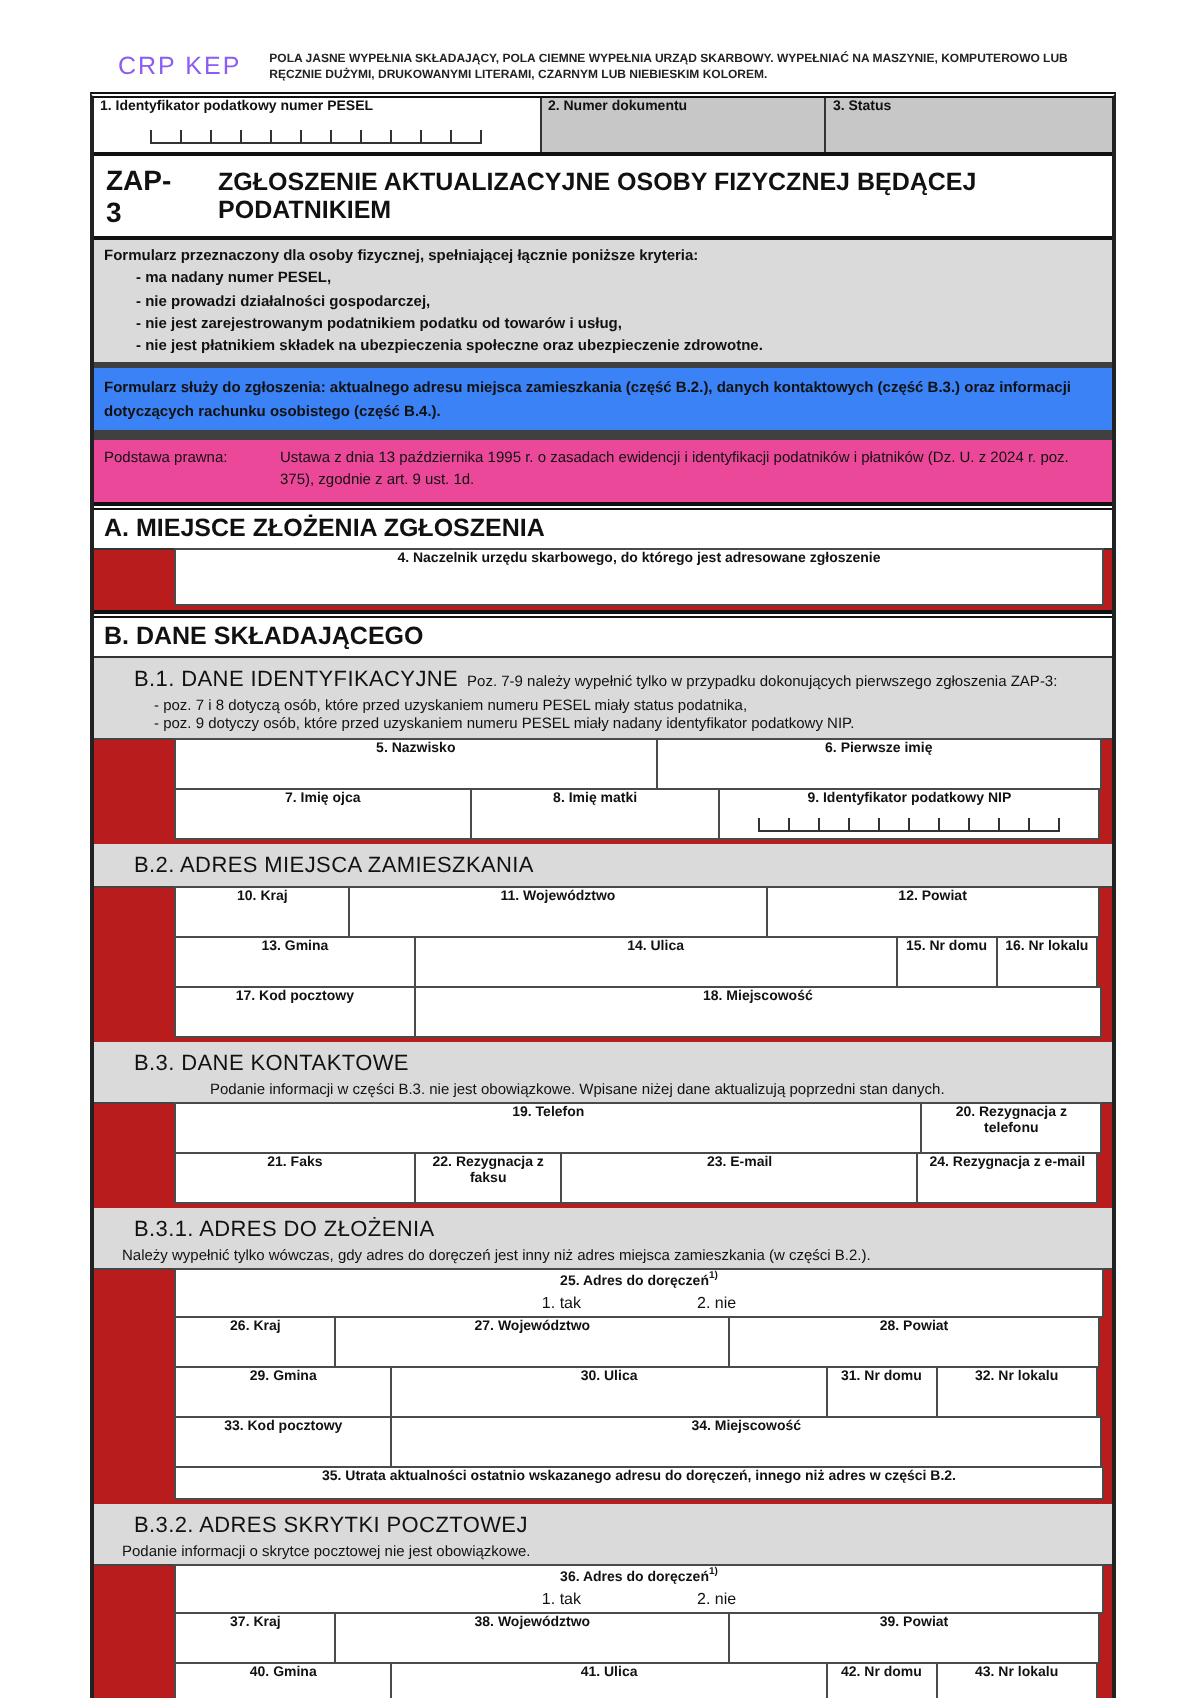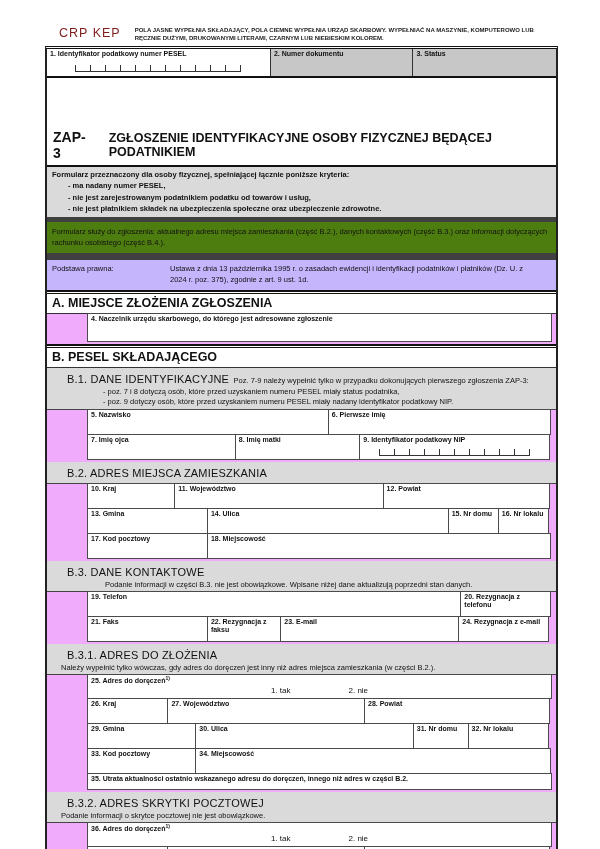--- a/index.html
+++ b/index.html
@@ -2,61 +2,61 @@
 <html><head>
 <meta charset="utf-8">
 <style>
   html,body { margin:0; padding:0; background:#ffffff; }
   .page { position:relative; width:600px; height:849px; background:#ffffff; overflow:hidden;
           font-family:"Liberation Sans", sans-serif; color:#111; }
   .wrap { position:absolute; left:45px; top:26px; width:513px; }
 
   
   .topbar { display:flex; align-items:flex-start; margin:0 0 4px 14px; }
-  .crp { font-size:12.5px; color:#7f1d1d; letter-spacing:1px; margin-right:14px; white-space:nowrap; }
+  .crp { font-size:12.5px; color:#8b5cf6; letter-spacing:1px; margin-right:14px; white-space:nowrap; }
   .smallprint { font-size:6px; line-height:1.35; color:#222; font-weight:bold; width:430px; }
 
   
   .form { border:2px solid #222; border-top:3px double #111; background:#fff; }
 
   .hdr-row { display:flex; border-bottom:2px solid #111; }
   .hdr-cell { min-height:27px; border-right:1px solid #333; padding:1px 3px; box-sizing:border-box; }
   .hdr-cell:last-child { border-right:none; }
   .hc1 { width:44%; background:#fff; }
   .hc2 { width:28%; background:#c7c7c7; }
   .hc3 { width:28%; background:#c7c7c7; }
   .flabel { font-size:7px; font-weight:bold; line-height:1.15; }
 
   .comb { height:6px; border-bottom:1px solid #333; border-right:1px solid #333;
           background-image:repeating-linear-gradient(90deg,#333 0,#333 1px,transparent 1px,transparent 15px); }
   .comb-pesel { width:165px; margin:7px auto 2px auto; }
   .comb-nip { width:150px; margin:5px auto 2px auto; }
 
-  .title-row { display:flex; align-items:center; border-bottom:2px solid #111; padding:4px 6px; background:#fff;margin-top:47px; }
+  .title-row { display:flex; align-items:center; border-bottom:2px solid #111; padding:4px 6px; background:#fff; }
   .title-code { font-size:14px; font-weight:bold; margin-right:18px; }
   .title-text { font-size:12.5px; font-weight:bold; }
 
-  .criteria { background:#dadada; border-bottom:5px solid #404040; padding:2px 5px 3px 5px; font-size:7.5px; font-weight:bold; line-height:1.5; }
+  .criteria { background:#dadada; border-bottom:3px solid #404040; padding:2px 5px 3px 5px; font-size:7.5px; font-weight:bold; line-height:1.5; }
   .criteria .item { margin-left:16px; }
 
-  .purpose { background:#4d7c0f; border-bottom:7px solid #404040; padding:4px 5px; font-size:7.5px; line-height:1.5; }
-  .legal { background:#c4b5fd; display:flex; padding:4px 5px 5px 5px; font-size:7.5px; line-height:1.45;gap:30px; }
+  .purpose { background:#3b82f6; border-bottom:5px solid #404040; padding:4px 5px; font-size:7.5px; line-height:1.5;font-weight:bold; }
+  .legal { background:#ec4899; display:flex; padding:4px 5px 5px 5px; font-size:7.5px; line-height:1.45; }
   .legal-label { width:88px; flex:none; }
   .legal-text { flex:1; padding-right:14px; }
 
   .sep { height:1px; border-top:2px solid #111; border-bottom:1px solid #111; background:#fff; }
 
   .sec-hdr { background:#fff; font-size:12.5px; font-weight:bold; padding:2px 5px 3px 5px; border-bottom:1px solid #333; }
 
   .sub-hdr { background:#dadada; border-bottom:1px solid #444; padding:1px 4px 2px 6px; }
   .sub-title { font-size:11px; letter-spacing:0.2px;padding-left:14px; }
   .sub-note { font-size:7.5px; }
-  .sub-note-ind { font-size:7.5px; margin-left:50px; line-height:1.3; }
-
-  .sec-body { background:#f0abfc; padding:0 3px 2px 41px; }
+  .sub-note-ind { font-size:7.5px; margin-left:24px; line-height:1.3; }
+
+  .sec-body { background:#b91c1c; padding:0 3px 2px 41px;text-align:center; }
   .row { display:flex; }
   .cell { background:#fff; border:1px solid #4a4a4a; margin:-1px 0 0 -1px; box-sizing:border-box;
           min-height:26px; padding:1px 3px; position:relative; }
   .cell-short { min-height:17px; }
   .cell-opt { min-height:25px; }
   .opts { display:flex; justify-content:center; gap:58px; font-size:8px; margin-top:1px; }
   .opt { cursor:default; }
   sup.fn { font-size:5px; font-weight:bold; vertical-align:super; }
 </style>
 </head>
@@ -80,26 +80,27 @@
         <div class="hdr-cell hc2">
           <div class="flabel">2. Numer dokumentu</div>
         </div>
         <div class="hdr-cell hc3">
           <div class="flabel">3. Status</div>
         </div>
       </div>
 
       <div class="title-row">
         <span class="title-code">ZAP-3</span>
-        <span class="title-text">ZGŁOSZENIE IDENTYFIKACYJNE OSOBY FIZYCZNEJ BĘDĄCEJ PODATNIKIEM</span>
+        <span class="title-text">ZGŁOSZENIE AKTUALIZACYJNE OSOBY FIZYCZNEJ BĘDĄCEJ PODATNIKIEM</span>
       </div>
 
       <div class="criteria">
         <div>Formularz przeznaczony dla osoby fizycznej, spełniającej łącznie poniższe kryteria:</div>
         <div class="item">- ma nadany numer PESEL,</div>
+        <div class="item">- nie prowadzi działalności gospodarczej,</div>
         <div class="item">- nie jest zarejestrowanym podatnikiem podatku od towarów i usług,</div>
         <div class="item">- nie jest płatnikiem składek na ubezpieczenia społeczne oraz ubezpieczenie zdrowotne.</div>
       </div>
 
       <div class="purpose">Formularz służy do zgłoszenia: aktualnego adresu miejsca zamieszkania (część B.2.), danych kontaktowych (część B.3.) oraz informacji dotyczących rachunku osobistego (część B.4.).</div>
 
       <div class="legal">
         <div class="legal-label">Podstawa prawna:</div>
         <div class="legal-text">Ustawa z dnia 13 października 1995 r. o zasadach ewidencji i identyfikacji podatników i płatników (Dz. U. z 2024 r. poz. 375), zgodnie z art. 9 ust. 1d.</div>
       </div>
@@ -110,21 +111,21 @@
       <div class="sec-body">
         <div class="row">
           <div class="cell" style="width:100%; min-height:29px;">
             <div class="flabel">4. Naczelnik urzędu skarbowego, do którego jest adresowane zgłoszenie</div>
           </div>
         </div>
       </div>
 
       <div class="sep"></div>
 
-      <div class="sec-hdr">B. PESEL SKŁADAJĄCEGO</div>
+      <div class="sec-hdr">B. DANE SKŁADAJĄCEGO</div>
 
       <div class="sub-hdr">
         <span class="sub-title">B.1. DANE IDENTYFIKACYJNE</span>
         <span class="sub-note">Poz. 7-9 należy wypełnić tylko w przypadku dokonujących pierwszego zgłoszenia ZAP-3:</span>
         <div class="sub-note-ind">- poz. 7 i 8 dotyczą osób, które przed uzyskaniem numeru PESEL miały status podatnika,</div>
         <div class="sub-note-ind">- poz. 9 dotyczy osób, które przed uzyskaniem numeru PESEL miały nadany identyfikator podatkowy NIP.</div>
       </div>
       <div class="sec-body">
         <div class="row">
           <div class="cell" style="width:52%">

